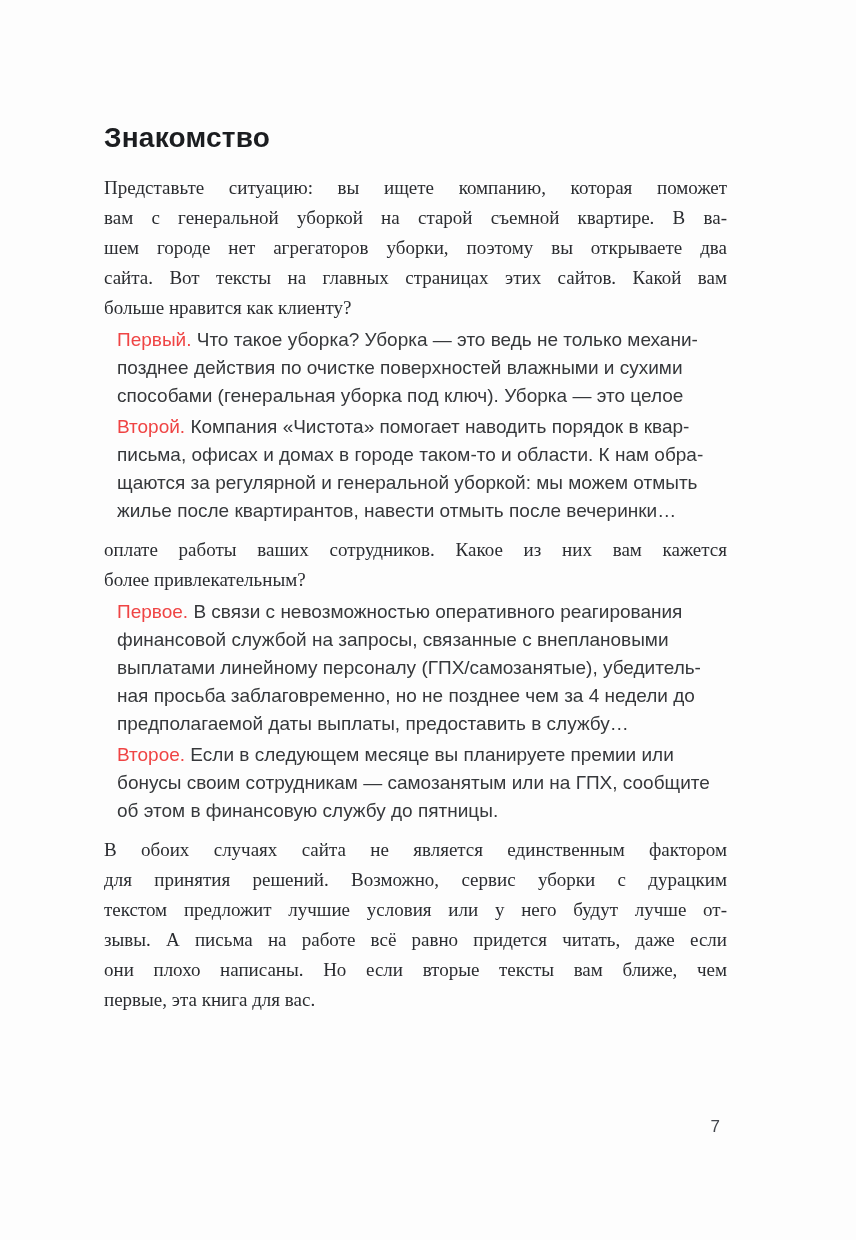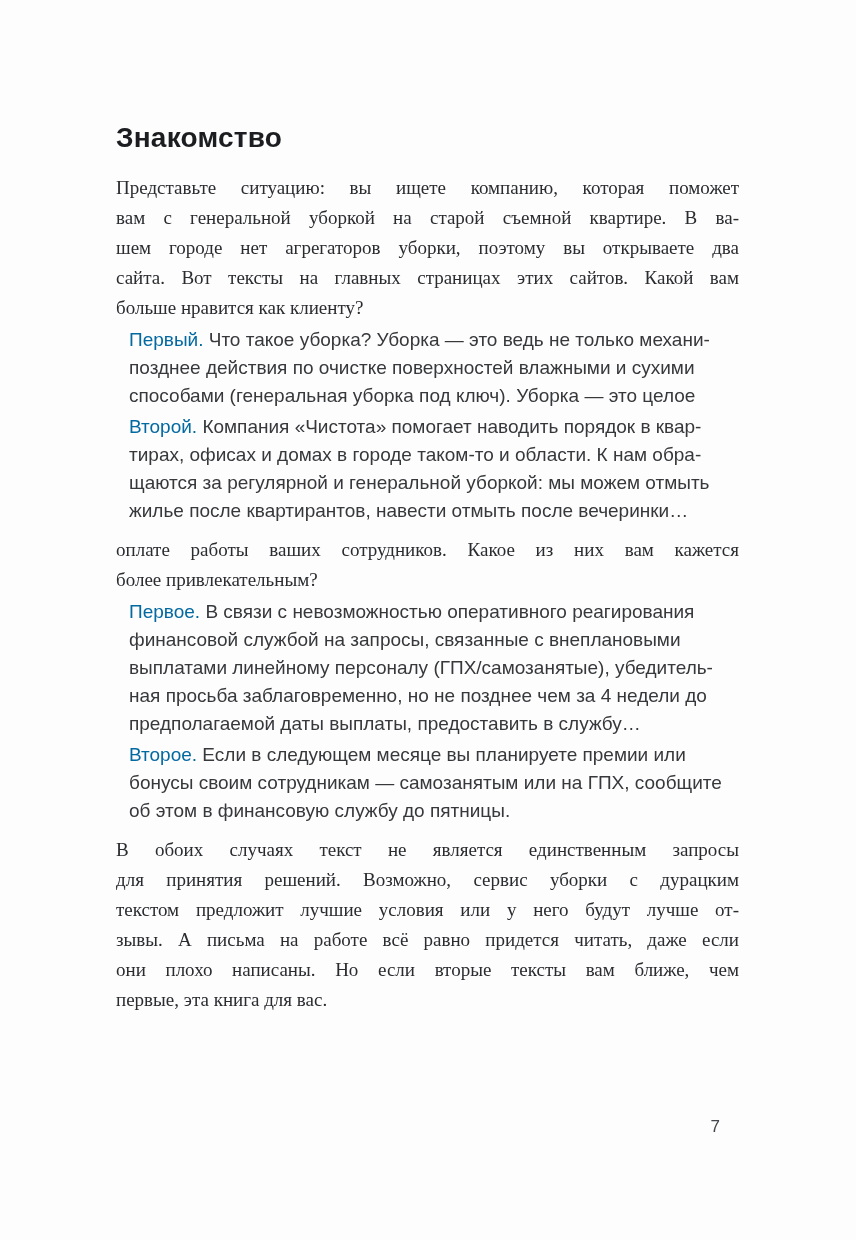--- a/index.html
+++ b/index.html
@@ -9,21 +9,21 @@
     font-family: "Liberation Serif", serif;
     overflow: hidden;
   }
   .page {
     position: relative;
     width: 856px; height: 1240px;
     background: #fdfdfd;
   }
   .text-column {
     position: absolute;
-    left: 116px; top: 0;
+    left: 104px; top: 0;
     width: 623px;
   }
   h1.chapter-title {
     margin: 122px 0 0 0;
     font-family: "Liberation Sans", sans-serif;
     font-weight: bold;
     font-size: 28px;
     line-height: 32px;
     letter-spacing: 0.2px;
     color: #1b1d20;
@@ -41,21 +41,21 @@
   .example {
     margin-top: 3px;
     margin-left: 13px;
     width: 600px;
     font-family: "Liberation Sans", sans-serif;
     font-size: 19px;
     line-height: 28px;
     color: #36383b;
   }
   .example .line { text-align: left; }
-  .example .label { color: #0369a1; }
+  .example .label { color: #ef4444; }
   .folio {
     position: absolute;
     top: 1117px;
     right: 136px;
     font-family: "Liberation Sans", sans-serif;
     font-size: 17px;
     line-height: 20px;
     color: #42454c;
   }
 </style>
@@ -73,42 +73,42 @@
         <div class="line">сайта. Вот тексты на главных страницах этих сайтов. Какой вам</div>
         <div class="line last">больше нравится как клиенту?</div>
       </div>
       <div class="example">
         <div class="line"><span class="label">Первый. </span>Что такое уборка? Уборка — это ведь не только механи-</div>
         <div class="line">позднее действия по очистке поверхностей влажными и сухими</div>
         <div class="line">способами (генеральная уборка под ключ). Уборка — это целое</div>
       </div>
       <div class="example">
         <div class="line"><span class="label">Второй. </span>Компания «Чистота» помогает наводить порядок в квар-</div>
-        <div class="line">тирах, офисах и домах в городе таком-то и области. К нам обра-</div>
+        <div class="line">письма, офисах и домах в городе таком-то и области. К нам обра-</div>
         <div class="line">щаются за регулярной и генеральной уборкой: мы можем отмыть</div>
         <div class="line last">жилье после квартирантов, навести отмыть после вечеринки…</div>
       </div>
       <div class="para">
         <div class="line">оплате работы ваших сотрудников. Какое из них вам кажется</div>
         <div class="line last">более привлекательным?</div>
       </div>
       <div class="example">
         <div class="line"><span class="label">Первое. </span>В связи с невозможностью оперативного реагирования</div>
         <div class="line">финансовой службой на запросы, связанные с внеплановыми</div>
         <div class="line">выплатами линейному персоналу (ГПХ/самозанятые), убедитель-</div>
         <div class="line">ная просьба заблаговременно, но не позднее чем за 4 недели до</div>
         <div class="line last">предполагаемой даты выплаты, предоставить в службу…</div>
       </div>
       <div class="example">
         <div class="line"><span class="label">Второе. </span>Если в следующем месяце вы планируете премии или</div>
         <div class="line">бонусы своим сотрудникам — самозанятым или на ГПХ, сообщите</div>
         <div class="line last">об этом в финансовую службу до пятницы.</div>
       </div>
       <div class="para">
-        <div class="line">В обоих случаях текст не является единственным запросы</div>
+        <div class="line">В обоих случаях сайта не является единственным фактором</div>
         <div class="line">для принятия решений. Возможно, сервис уборки с дурацким</div>
         <div class="line">текстом предложит лучшие условия или у него будут лучше от-</div>
         <div class="line">зывы. А письма на работе всё равно придется читать, даже если</div>
         <div class="line">они плохо написаны. Но если вторые тексты вам ближе, чем</div>
         <div class="line last">первые, эта книга для вас.</div>
       </div>
     </div>
   <div class="folio">7</div>
 </div>
 

